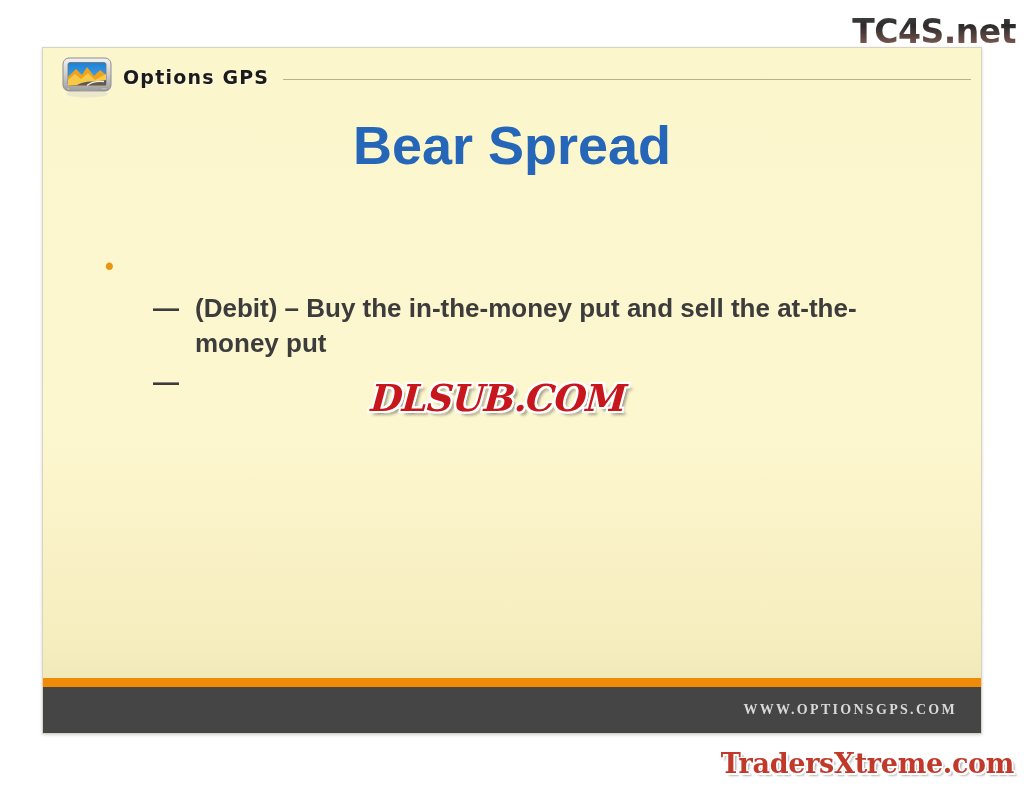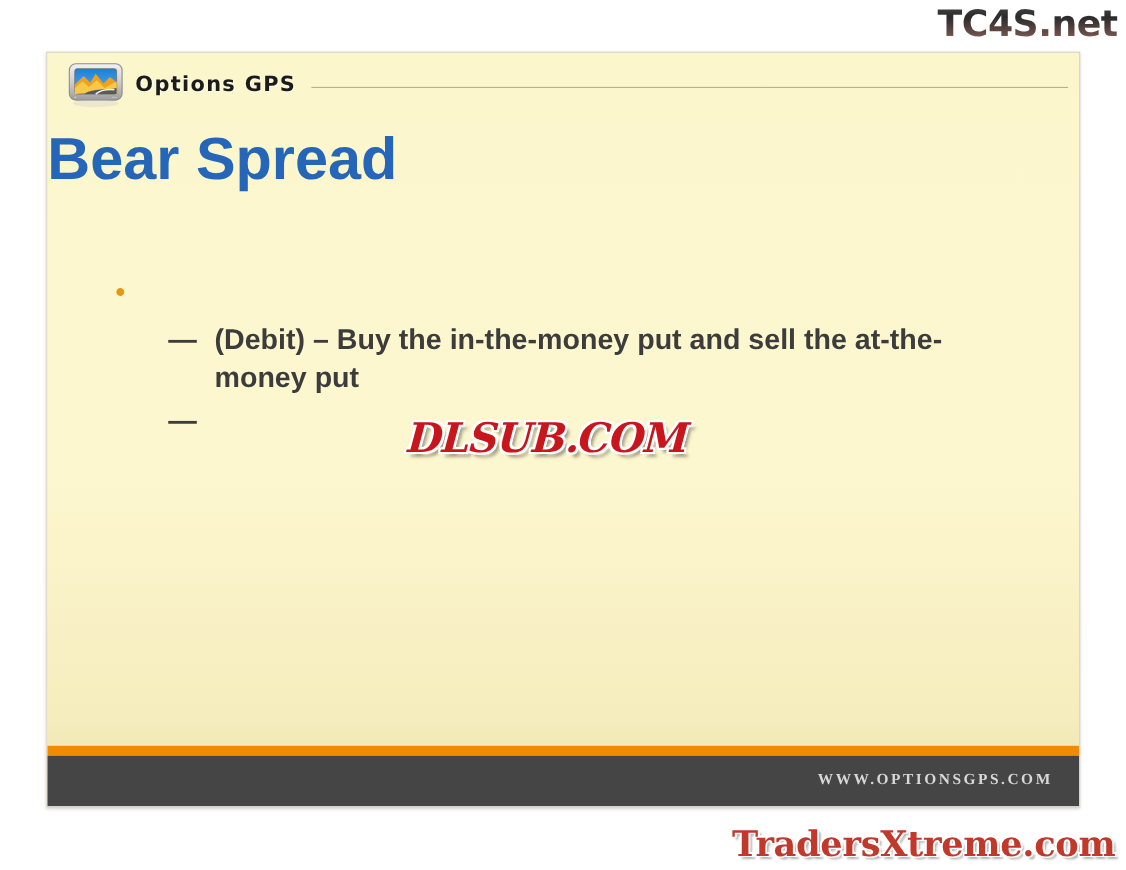--- a/index.html
+++ b/index.html
@@ -11,21 +11,21 @@
     width: 1024px;
     height: 791px;
     position: relative;
     overflow: hidden;
     font-family: "Liberation Sans", sans-serif;
   }
 
   
   .page-brand {
     position: absolute;
-    top: 2px;
+    top: 12px;
     right: 8px;
     font-family: "DejaVu Sans", sans-serif;
     font-size: 33px;
     font-weight: bold;
     letter-spacing: -0.5px;
     background: linear-gradient(180deg, #4a4a4a 0%, #2b2b2b 35%, #6d4f4a 75%, #b79c96 100%);
     -webkit-background-clip: text;
     background-clip: text;
     color: transparent;
     -webkit-text-fill-color: transparent;
@@ -81,20 +81,21 @@
     margin-right: 10px;
     margin-top: 4px;
   }
 
   
   .slide-title {
     position: absolute;
     left: 0;
     top: 66px;
     width: 100%;
+    text-align: center;
     font-family: "Liberation Sans", sans-serif;
     font-size: 54px;
     font-weight: bold;
     color: #2566b8;
     letter-spacing: 0px;
   }
 
   
   .body-area {
     position: absolute;
@@ -193,21 +194,21 @@
     color: #d8d8d8;
     letter-spacing: 2.3px;
   }
 
   
   .bottom-brand {
     position: absolute;
     right: 10px;
     top: 748px;
     font-family: "DejaVu Serif", serif;
-    font-size: 32px;
+    font-size: 27px;
     font-weight: bold;
     color: #c0392b;
     letter-spacing: -0.3px;
     text-shadow:
        1.5px 0 0 #ffffff, -1.5px 0 0 #ffffff,
        0 1.5px 0 #ffffff, 0 -1.5px 0 #ffffff,
        1.5px 1.5px 0 #ffffff, -1.5px 1.5px 0 #ffffff,
        1.5px -1.5px 0 #ffffff, -1.5px -1.5px 0 #ffffff,
        3px 3px 2px rgba(0,0,0,0.3);
     white-space: nowrap;

